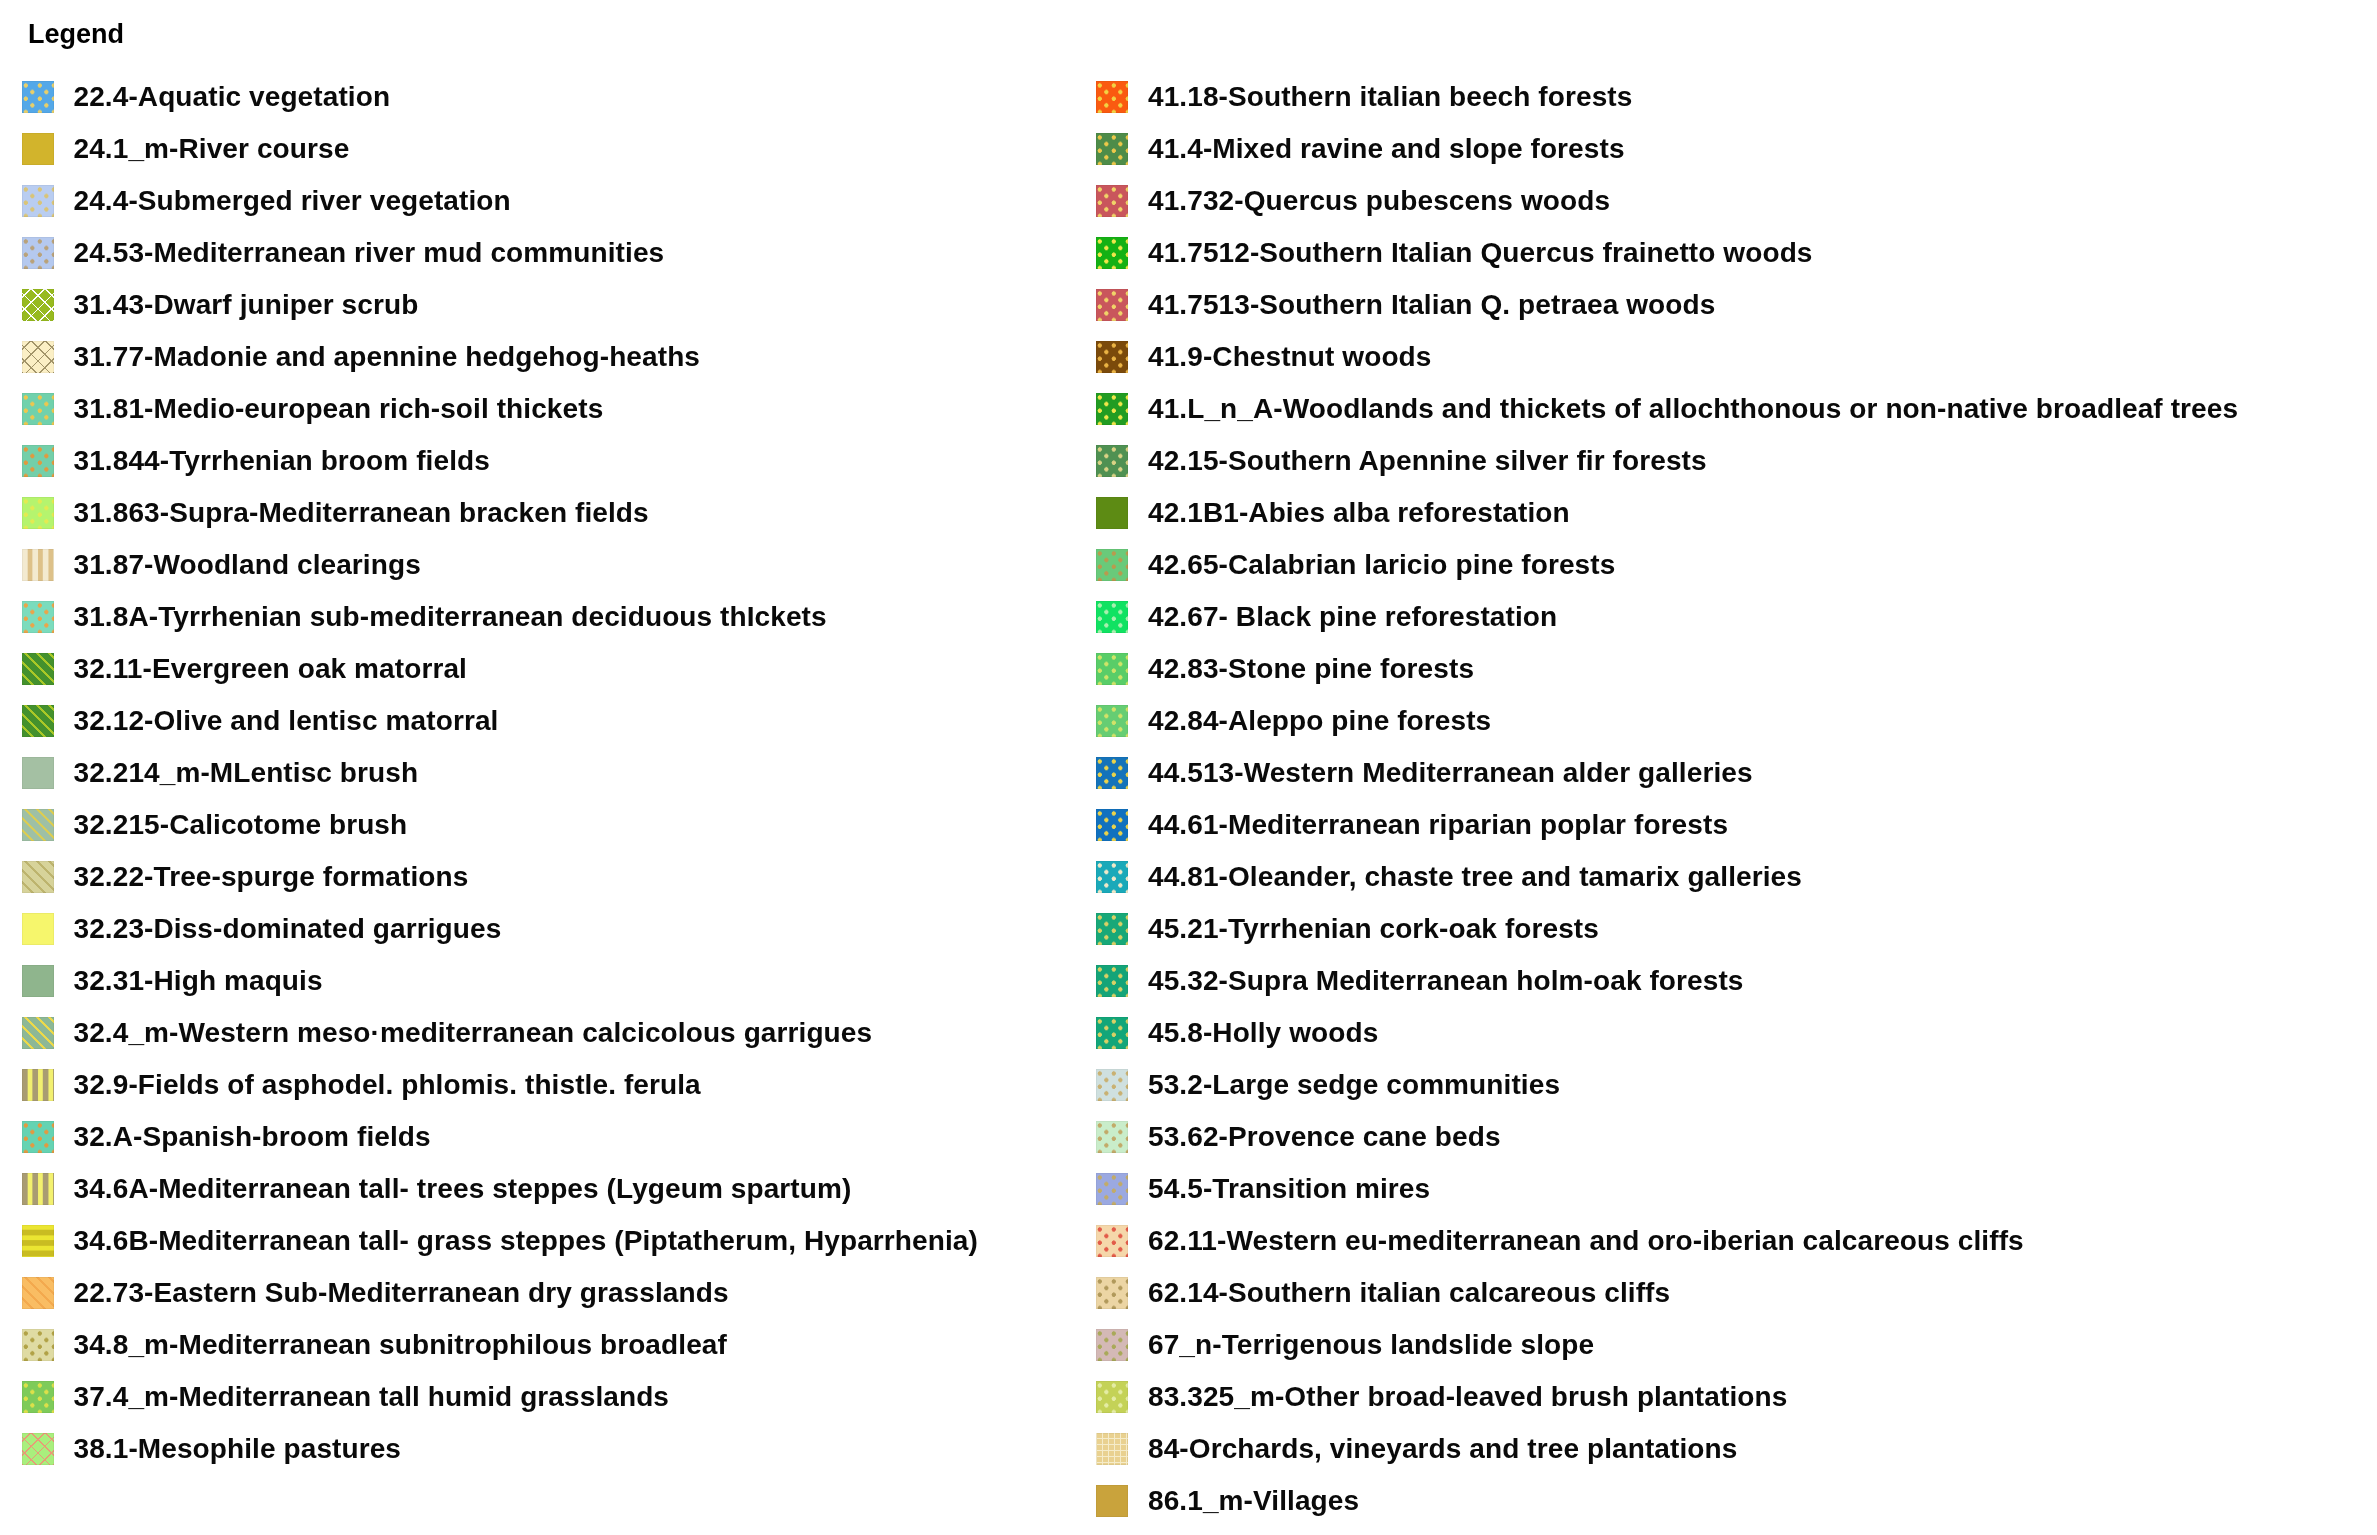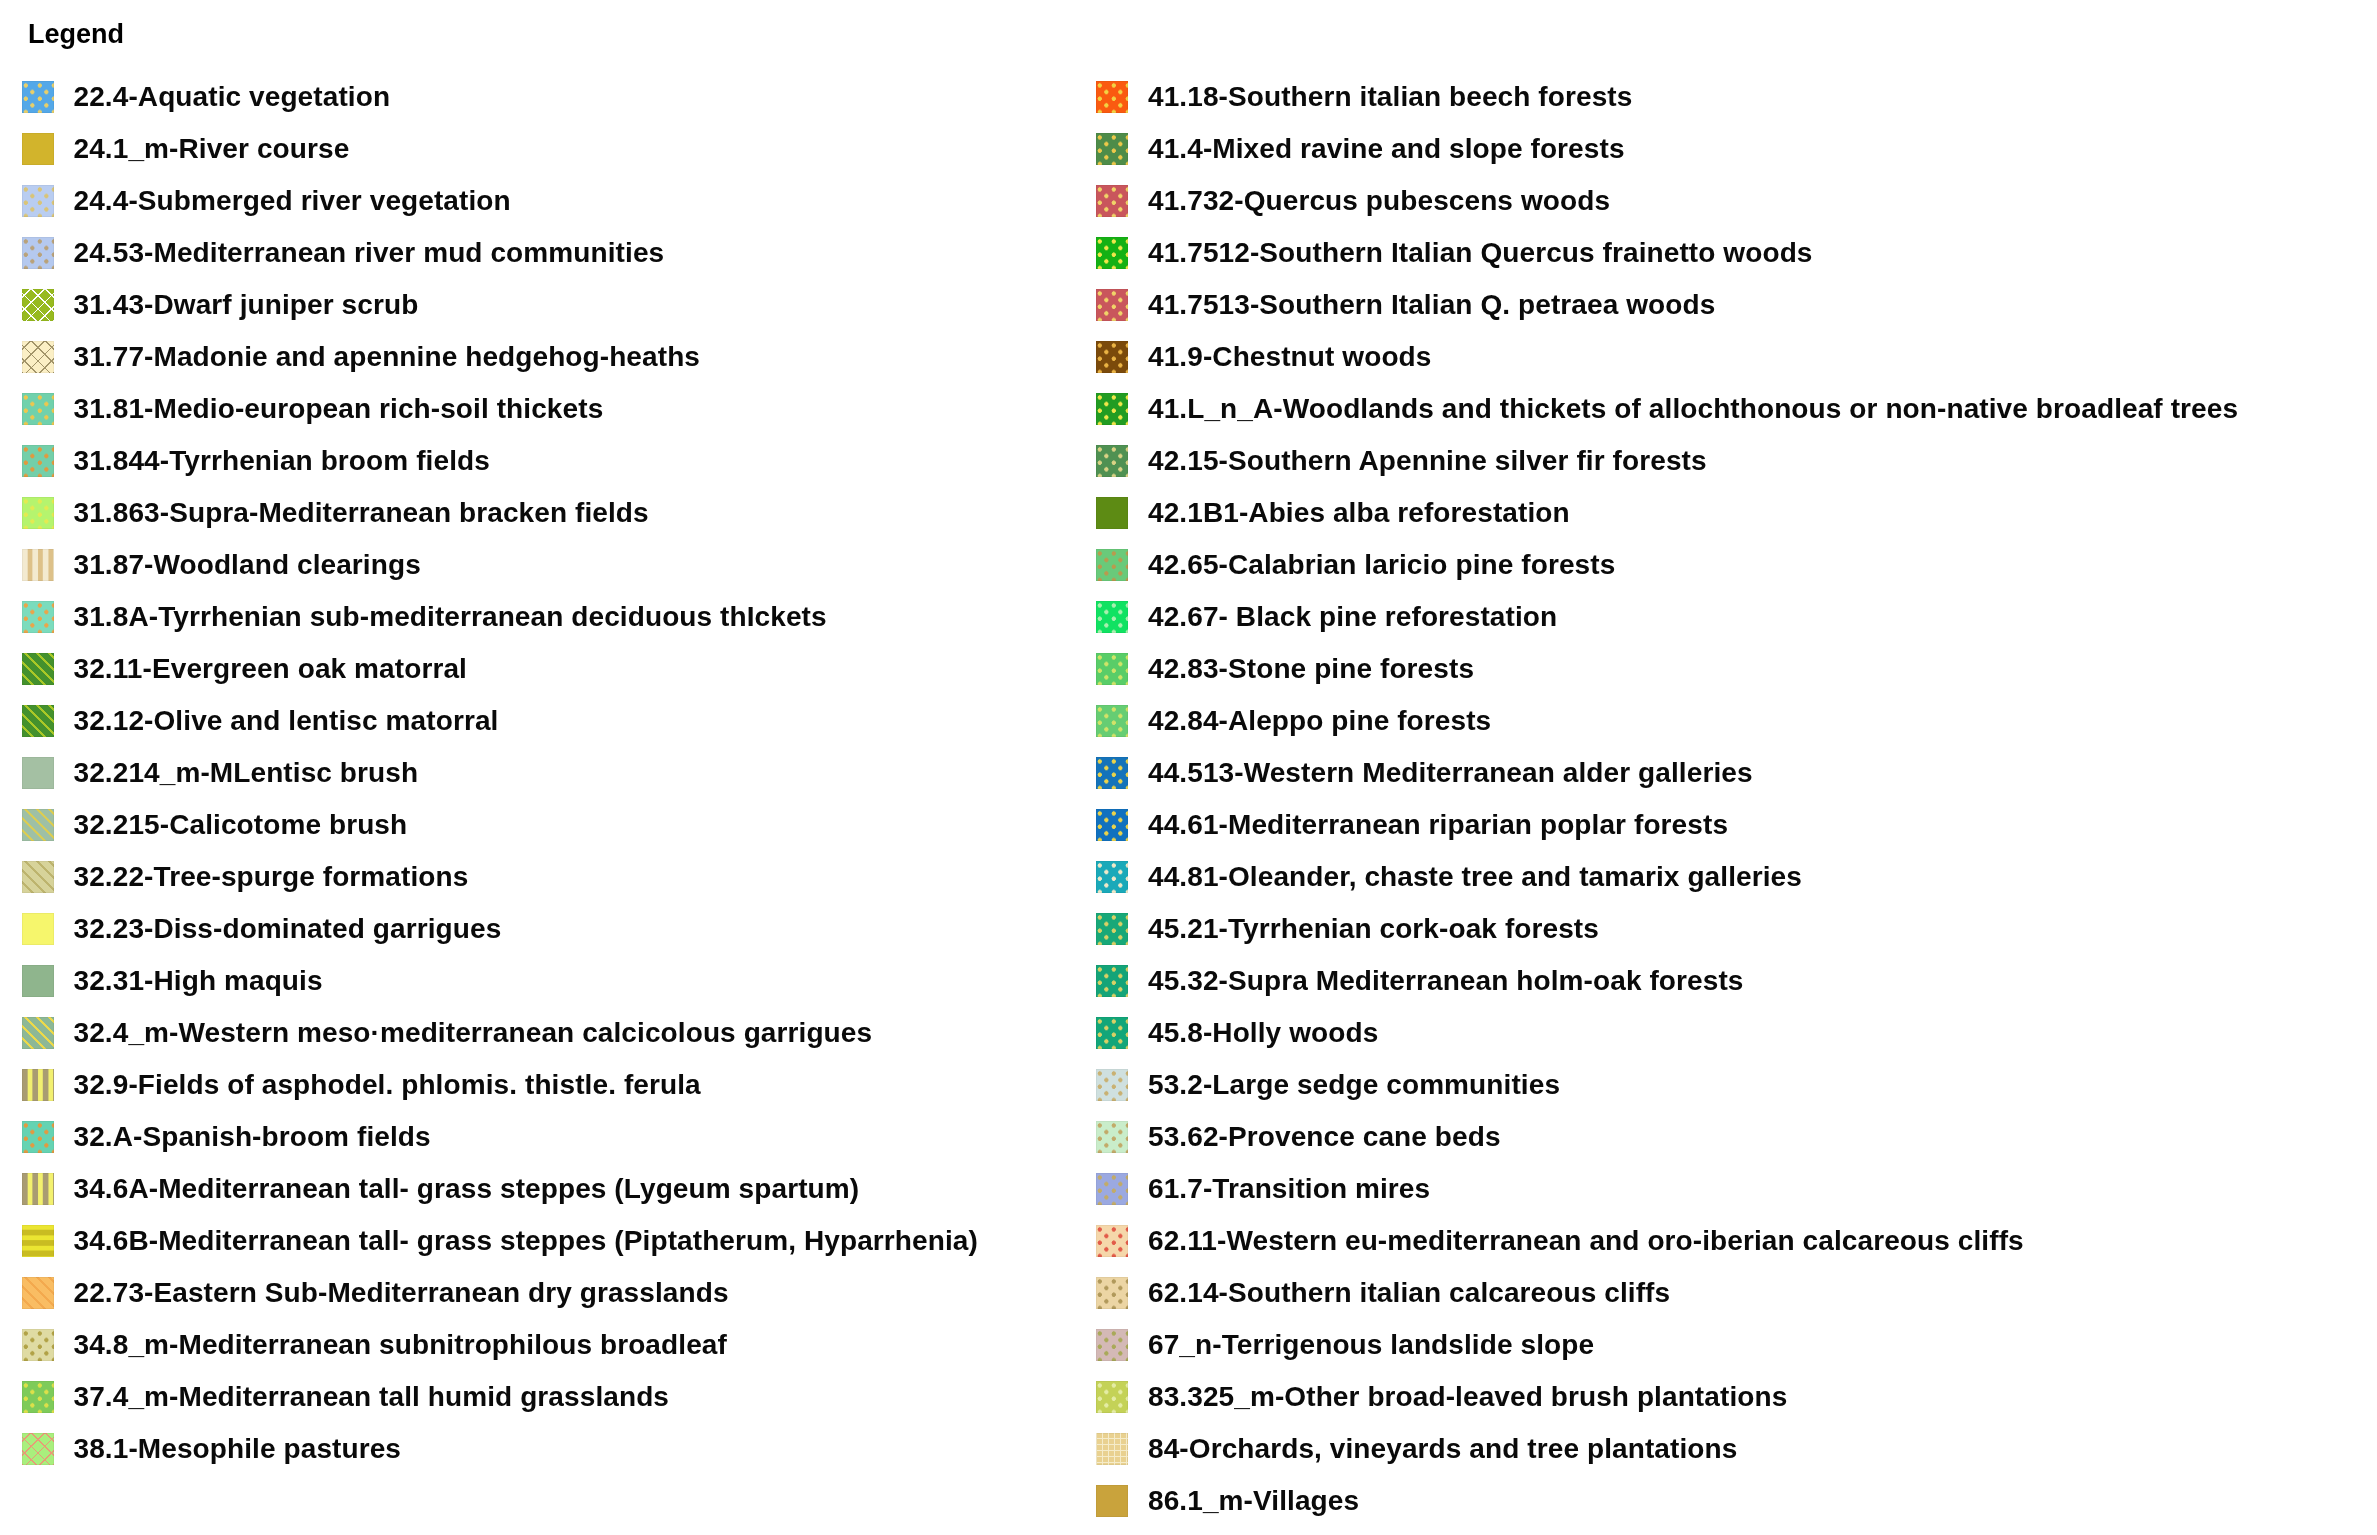--- a/index.html
+++ b/index.html
@@ -134,21 +134,21 @@
       <div class="row">
         <span class="swatch" style="background-color: rgb(242, 240, 112); background-image: linear-gradient(90deg, rgb(169, 156, 114) 0px, rgb(169, 156, 114) 5.2px, transparent 5.2px); background-size: 10.4px 7.4px;"></span>
         <span class="label">32.9-Fields of asphodel. phlomis. thistle. ferula</span>
       </div>
       <div class="row">
         <span class="swatch" style="background-color: rgb(101, 211, 178); background-image: radial-gradient(circle at 3.7px 4.4px, rgb(226, 154, 65) 1.9px, transparent 2.4px), radial-gradient(circle at 10.4px 11px, rgb(226, 154, 65) 1.9px, transparent 2.4px); background-size: 14px 13.3px;"></span>
         <span class="label">32.A-Spanish-broom fields</span>
       </div>
       <div class="row">
         <span class="swatch" style="background-color: rgb(243, 241, 110); background-image: linear-gradient(90deg, rgb(169, 156, 114) 0px, rgb(169, 156, 114) 5.2px, transparent 5.2px); background-size: 10.4px 7.4px;"></span>
-        <span class="label">34.6A-Mediterranean tall- grass steppes (Lygeum spartum)</span>
+        <span class="label">34.6A-Mediterranean tall- trees steppes (Lygeum spartum)</span>
       </div>
       <div class="row">
         <span class="swatch" style="background-color: rgb(235, 229, 50); background-image: linear-gradient(0deg, rgb(201, 188, 34) 0px, rgb(201, 188, 34) 5.2px, transparent 5.2px); background-size: 7.4px 10.4px;"></span>
         <span class="label">34.6B-Mediterranean tall- grass steppes (Piptatherum, Hyparrhenia)</span>
       </div>
       <div class="row">
         <span class="swatch" style="background-color: rgb(249, 189, 99); background-image: repeating-linear-gradient(45deg, transparent 0px, transparent 6.7px, rgb(243, 169, 78) 6.7px, rgb(243, 169, 78) 8.5px);"></span>
         <span class="label">22.73-Eastern Sub-Mediterranean dry grasslands</span>
       </div>
       <div class="row">
@@ -244,21 +244,21 @@
       <div class="row">
         <span class="swatch" style="background-color: rgb(207, 224, 223); background-image: radial-gradient(circle at 3.7px 4.4px, rgb(201, 177, 114) 1.9px, transparent 2.4px), radial-gradient(circle at 10.4px 11px, rgb(201, 177, 114) 1.9px, transparent 2.4px); background-size: 14px 13.3px;"></span>
         <span class="label">53.2-Large sedge communities</span>
       </div>
       <div class="row">
         <span class="swatch" style="background-color: rgb(201, 237, 202); background-image: radial-gradient(circle at 3.7px 4.4px, rgb(194, 170, 105) 1.9px, transparent 2.4px), radial-gradient(circle at 10.4px 11px, rgb(194, 170, 105) 1.9px, transparent 2.4px); background-size: 14px 13.3px;"></span>
         <span class="label">53.62-Provence cane beds</span>
       </div>
       <div class="row">
         <span class="swatch" style="background-color: rgb(155, 169, 225); background-image: radial-gradient(circle at 3.7px 4.4px, rgb(194, 171, 105) 1.9px, transparent 2.4px), radial-gradient(circle at 10.4px 11px, rgb(194, 171, 105) 1.9px, transparent 2.4px); background-size: 14px 13.3px;"></span>
-        <span class="label">61.7-Transition mires</span>
+        <span class="label">54.5-Transition mires</span>
       </div>
       <div class="row">
         <span class="swatch" style="background-color: rgb(245, 215, 170); background-image: radial-gradient(circle at 3.7px 4.4px, rgb(226, 91, 73) 1.9px, transparent 2.4px), radial-gradient(circle at 10.4px 11px, rgb(226, 91, 73) 1.9px, transparent 2.4px); background-size: 14px 13.3px;"></span>
         <span class="label">62.11-Western eu-mediterranean and oro-iberian calcareous cliffs</span>
       </div>
       <div class="row">
         <span class="swatch" style="background-color: rgb(236, 213, 164); background-image: radial-gradient(circle at 3.7px 4.4px, rgb(177, 153, 91) 1.9px, transparent 2.4px), radial-gradient(circle at 10.4px 11px, rgb(177, 153, 91) 1.9px, transparent 2.4px); background-size: 14px 13.3px;"></span>
         <span class="label">62.14-Southern italian calcareous cliffs</span>
       </div>
       <div class="row">

